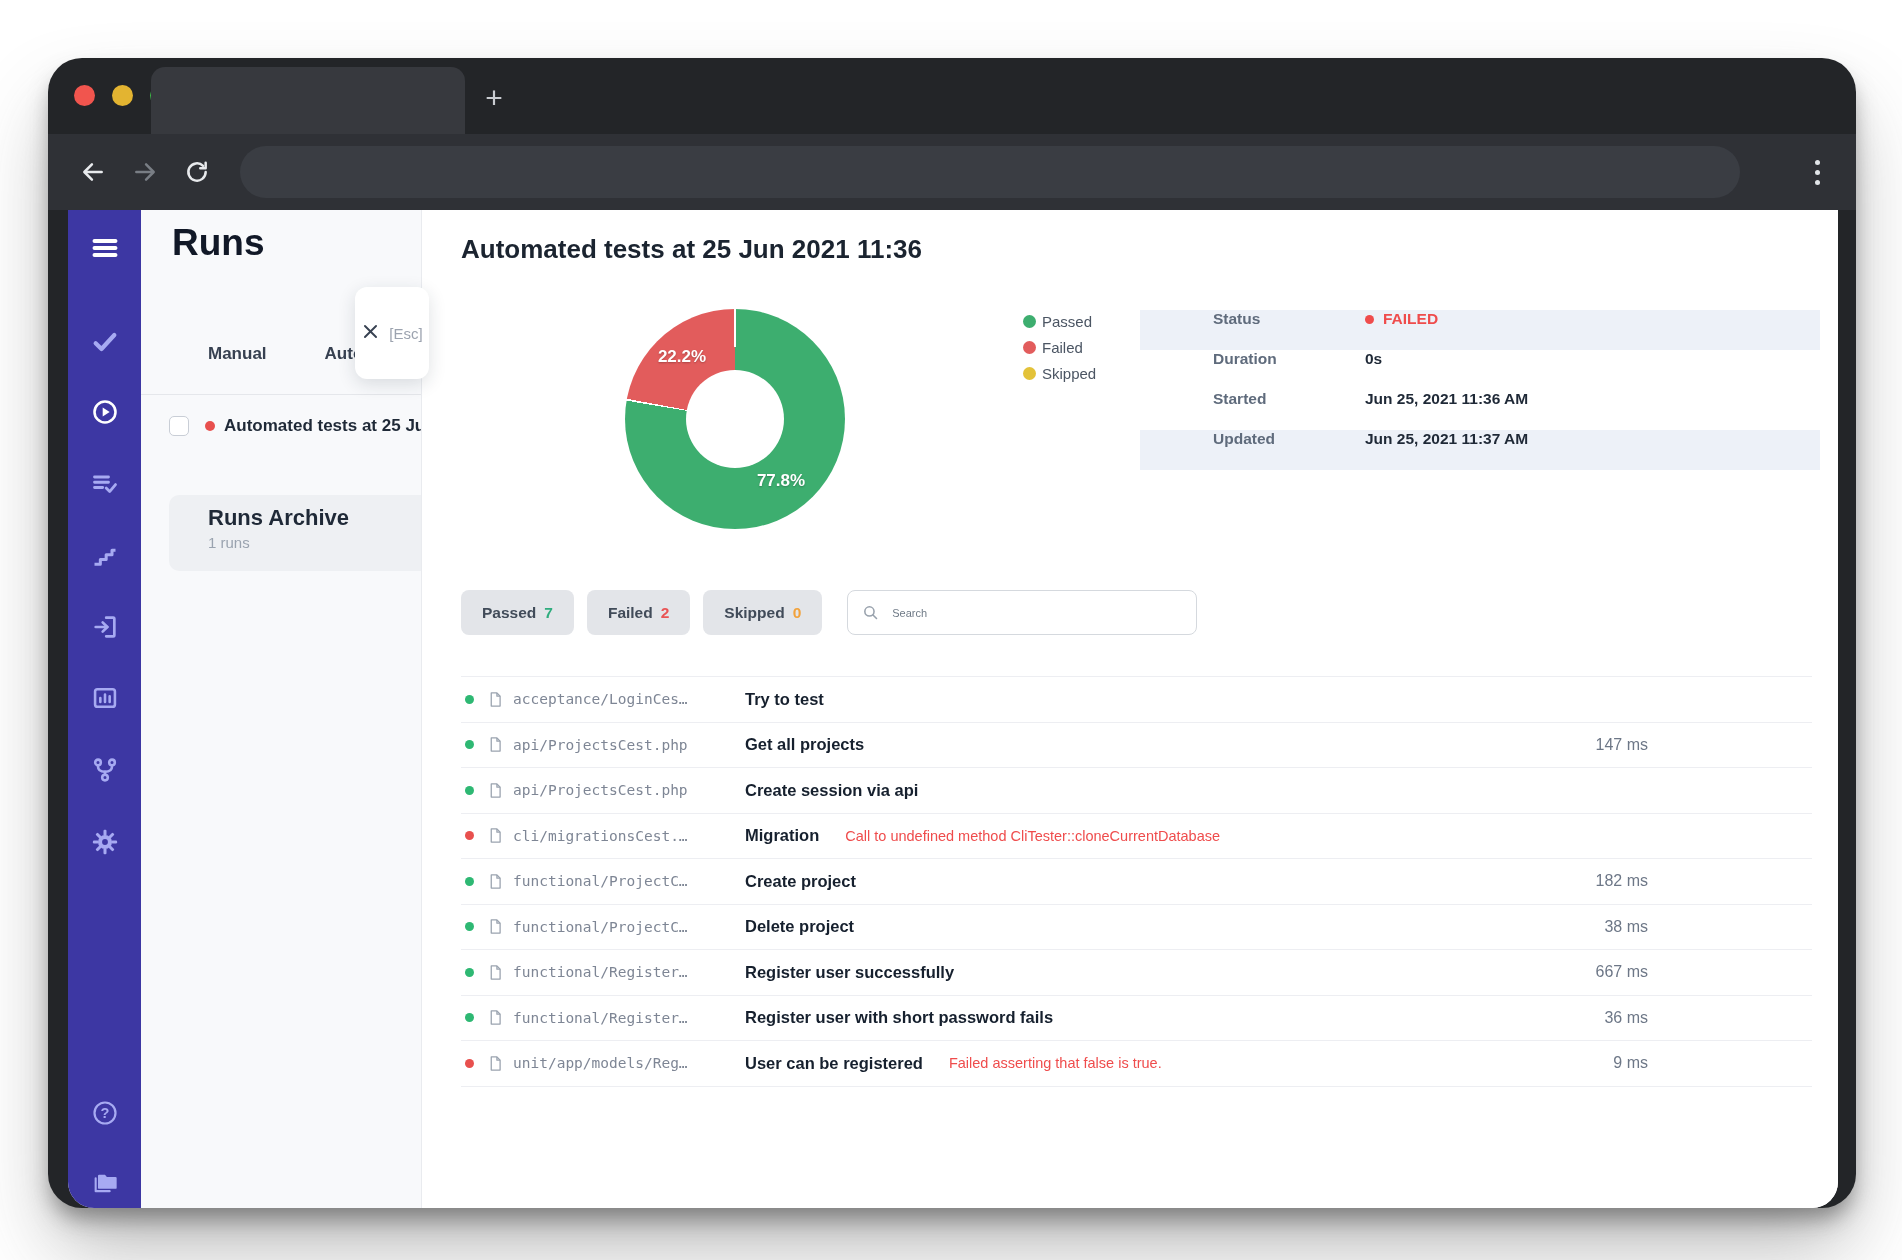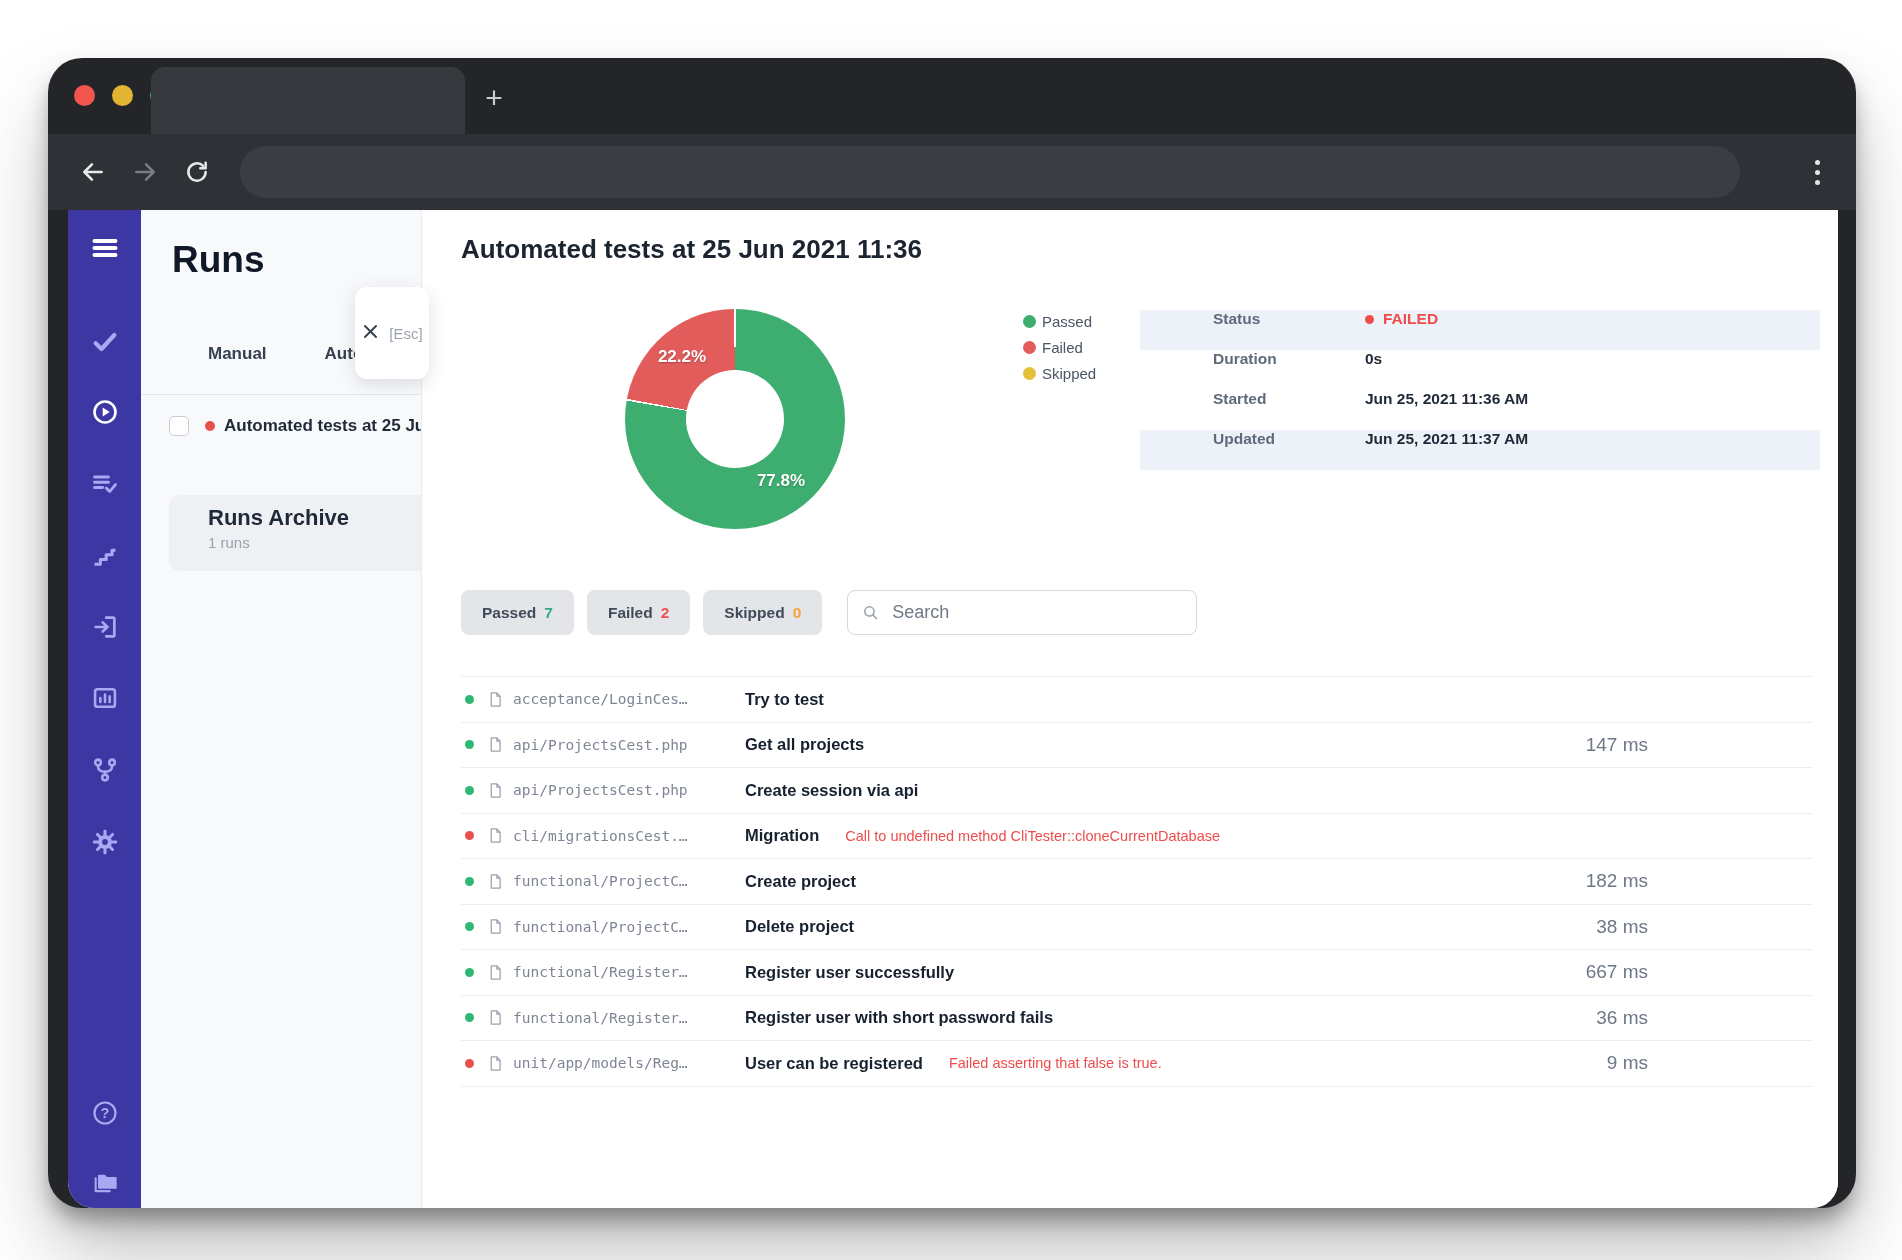--- a/index.html
+++ b/index.html
@@ -43,21 +43,21 @@
   .sidebar { width:73px; flex:none; background:#3d37a3; position:relative; }
   .s-icon { position:absolute; left:0; width:73px; display:flex; justify-content:center; color:#a7aaf2; }
   .s-icon svg { width:28px; height:28px; }
   .s-icon.active { color:#ffffff; }
   .s-menu{top:24px;} .s-check{top:118px;} .s-play{top:188px;} .s-checklist{top:260px;}
   .s-stairs{top:332px;} .s-signin{top:403px;} .s-reportbox{top:474px;} .s-branch{top:546px;}
   .s-gear{top:618px;} .s-help{top:889px;} .s-folders{top:959px;}
 
   
   .runs-panel { width:281px; flex:none; background:#f8f9fb; border-right:1px solid #e9ebef; position:relative; }
-  .runs-title { position:absolute; left:31px; top:29px; font-size:37px; font-weight:800; color:#111827; margin:0; }
+  .runs-title { position:absolute; left:31px; top:12px; font-size:37px; font-weight:800; color:#111827; margin:0; }
   .tabs { position:absolute; left:42px; top:134px; display:flex; gap:58px;margin-left:25px; }
   .tab-item { font-size:17px; font-weight:700; color:#374151; }
   .panel-divider { position:absolute; left:0; right:0; top:184px; height:1px; background:#e5e7eb; }
   .run-item { position:absolute; left:0; right:0; top:198px; height:36px; display:flex; align-items:center;
               overflow:hidden; white-space:nowrap; }
   .checkbox { width:20px; height:20px; background:#fff; border:1.5px solid #c9ced6; border-radius:5px; margin-left:28px; flex:none; }
   .run-item .dot { margin-left:16px; }
   .run-item-label { margin-left:9px; font-size:17px; font-weight:600; color:#1f2937; }
   .archive-card { position:absolute; left:28px; right:0; top:285px; height:76px;
                   background:#eef0f3; border-radius:10px 0 0 10px; padding:10px 0 0 39px; }
@@ -116,34 +116,34 @@
   
   .filter-row { margin:24px 0 0 39px; display:flex; align-items:center; gap:13px; }
   .filter-btn { height:45px; background:#e3e5e9; border:none; border-radius:8px; padding:0 21px;
                 font-size:15.5px; font-weight:700; color:#414b59; font-family:inherit;
                 display:flex; align-items:center; gap:8px; }
   .cnt-green{ color:#2fad7e; } .cnt-red{ color:#e95455; } .cnt-orange{ color:#f2a23c; }
   .search-box { margin-left:12px; width:350px; height:45px; background:#fff; border:1px solid #d5d9de;
                 border-radius:8px; display:flex; align-items:center; padding:0 14px; }
   .search-box svg { width:17px; height:17px; color:#98a1ac; flex:none; }
   .search-input { border:none; outline:none; background:transparent; margin-left:11px; width:100%;
-                  font-size:18px; font-family:inherit; color:#1f2937; }
+                  font-size:11px; font-family:inherit; color:#1f2937; }
   .search-input::placeholder { color:#6f7a86; }
 
   
   .test-list { margin:41px 26px 7px 39px; border-top:1px solid #edeef2; }
   .t-row { display:flex; align-items:center; height:45.5px; border-bottom:1px solid #edeef2; }
   .t-dot { width:9px; height:9px; border-radius:50%; margin-left:4px; flex:none; }
   .t-file-icon { margin-left:13px; color:#9aa3af; flex:none; display:flex; }
   .t-file-icon svg { width:17px; height:17px; }
   .t-file { width:226px; margin-left:9px; font-family:"DejaVu Sans Mono", monospace; font-size:14.5px;
             color:#7e8695; white-space:nowrap; overflow:hidden; flex:none; }
   .t-title { margin-left:6px; font-size:16.5px; font-weight:600; color:#16202e; white-space:nowrap; }
   .t-err { margin-left:26px; font-size:14.5px; color:#ef4c4c; white-space:nowrap; }
-  .t-dur { margin-left:auto; margin-right:164px; font-size:19px; color:#6d7787; white-space:nowrap; }
+  .t-dur { margin-left:auto; margin-right:164px; font-size:16px; color:#6d7787; white-space:nowrap; }
 </style>
 </head>
 <body>
 
 <div class="window">
   <div class="titlebar">
     <div class="traffic">
       <div class="tl red"></div>
       <div class="tl yellow"></div>
       <div class="tl green"></div>

